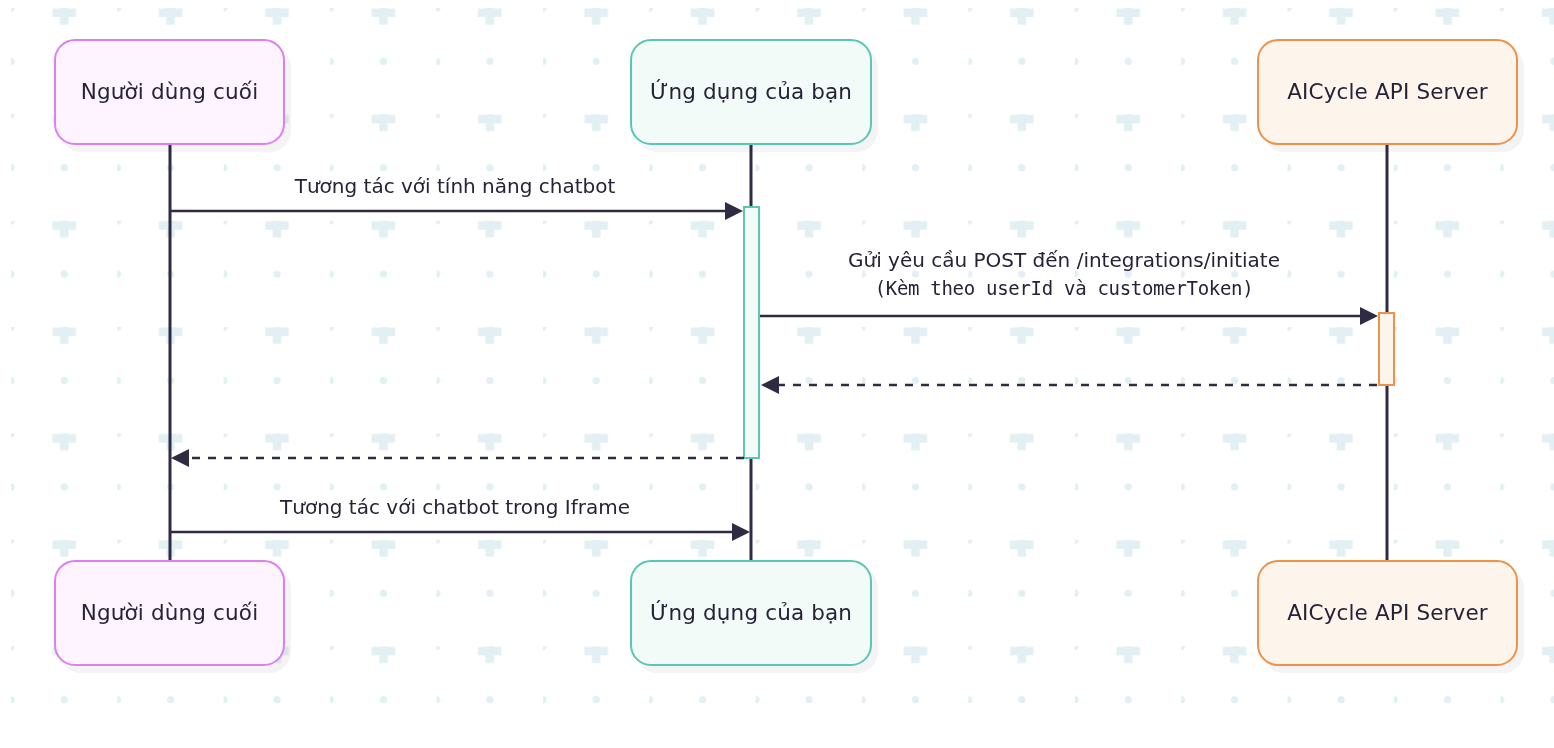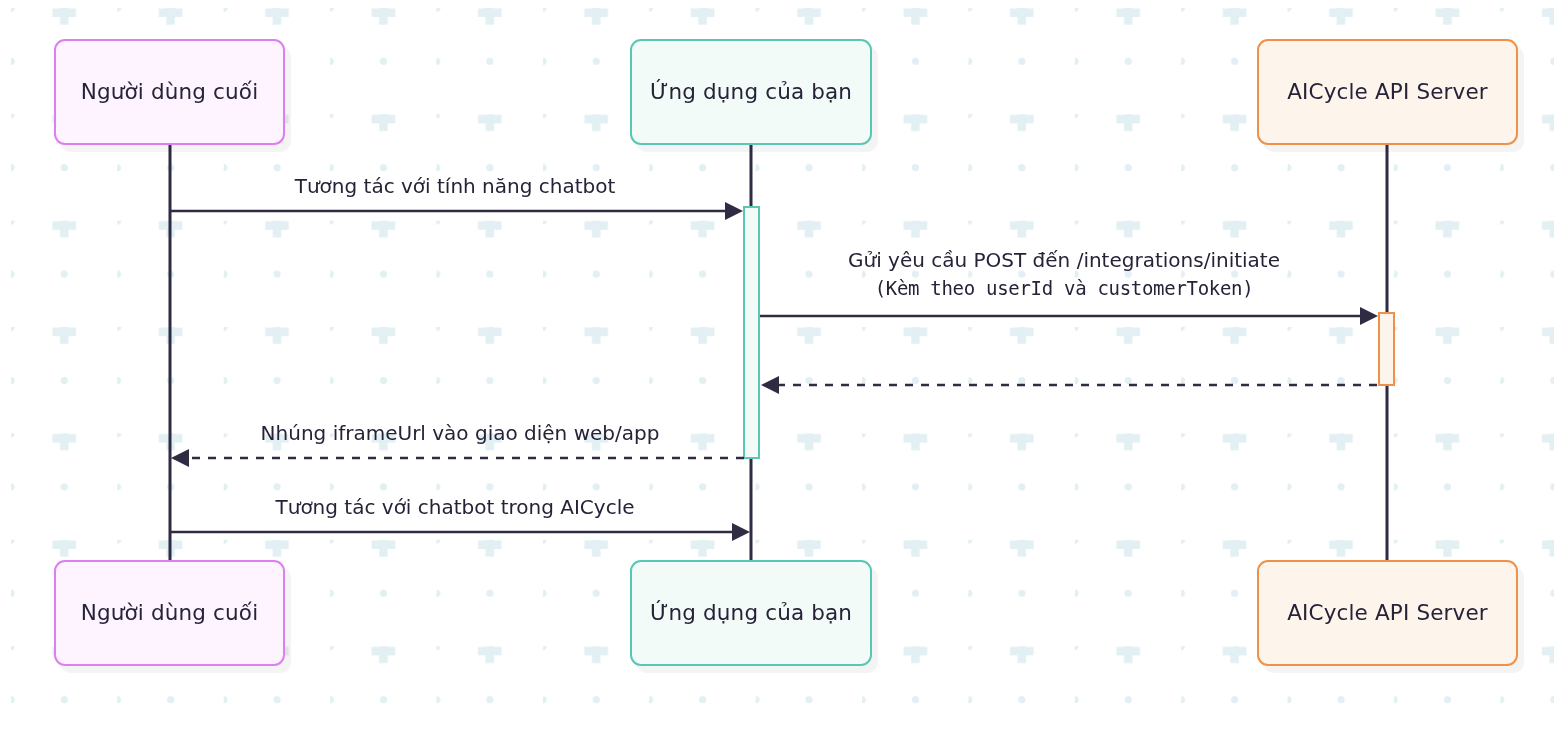--- a/index.html
+++ b/index.html
@@ -35,21 +35,21 @@
     width: 1554px;
     height: 748px;
   }
 
   
   .participant {
     position: absolute;
     box-sizing: border-box;
     border-width: 2.5px;
     border-style: solid;
-    border-radius: 11px;
+    border-radius: 21px;
     display: flex;
     align-items: center;
     justify-content: center;
     box-shadow: 6px 7px 0 0 rgba(0,0,0,0.045);
   }
   .participant .p-label {
     font-size: 21.5px;
     line-height: 1.2;
     color: #262338;
     letter-spacing: 0.15px;
@@ -157,21 +157,18 @@
   <div class="msg-label" style="left:764px; top:246px; width:600px;">
     <div>Gửi yêu cầu POST đến /integrations/initiate</div>
     <div class="mono-line">(Kèm theo userId và customerToken)</div>
   </div>
 
   <div class="msg-label" style="left:0; top:172px; width:910px;">
     <span>Tương tác với tính năng chatbot</span>
   </div>
 
 
-  <div class="msg-label" style="left:180px; top:419px; width:560px;">
-    <span>Nhúng iframeUrl vào giao diện web/app</span>
-  </div>
 
   <div class="msg-label" style="left:0; top:493px; width:910px;">
-    <span>Tương tác với chatbot trong AICycle</span>
+    <span>Tương tác với chatbot trong Iframe</span>
   </div>
 
 </div>
 
 </body></html>

